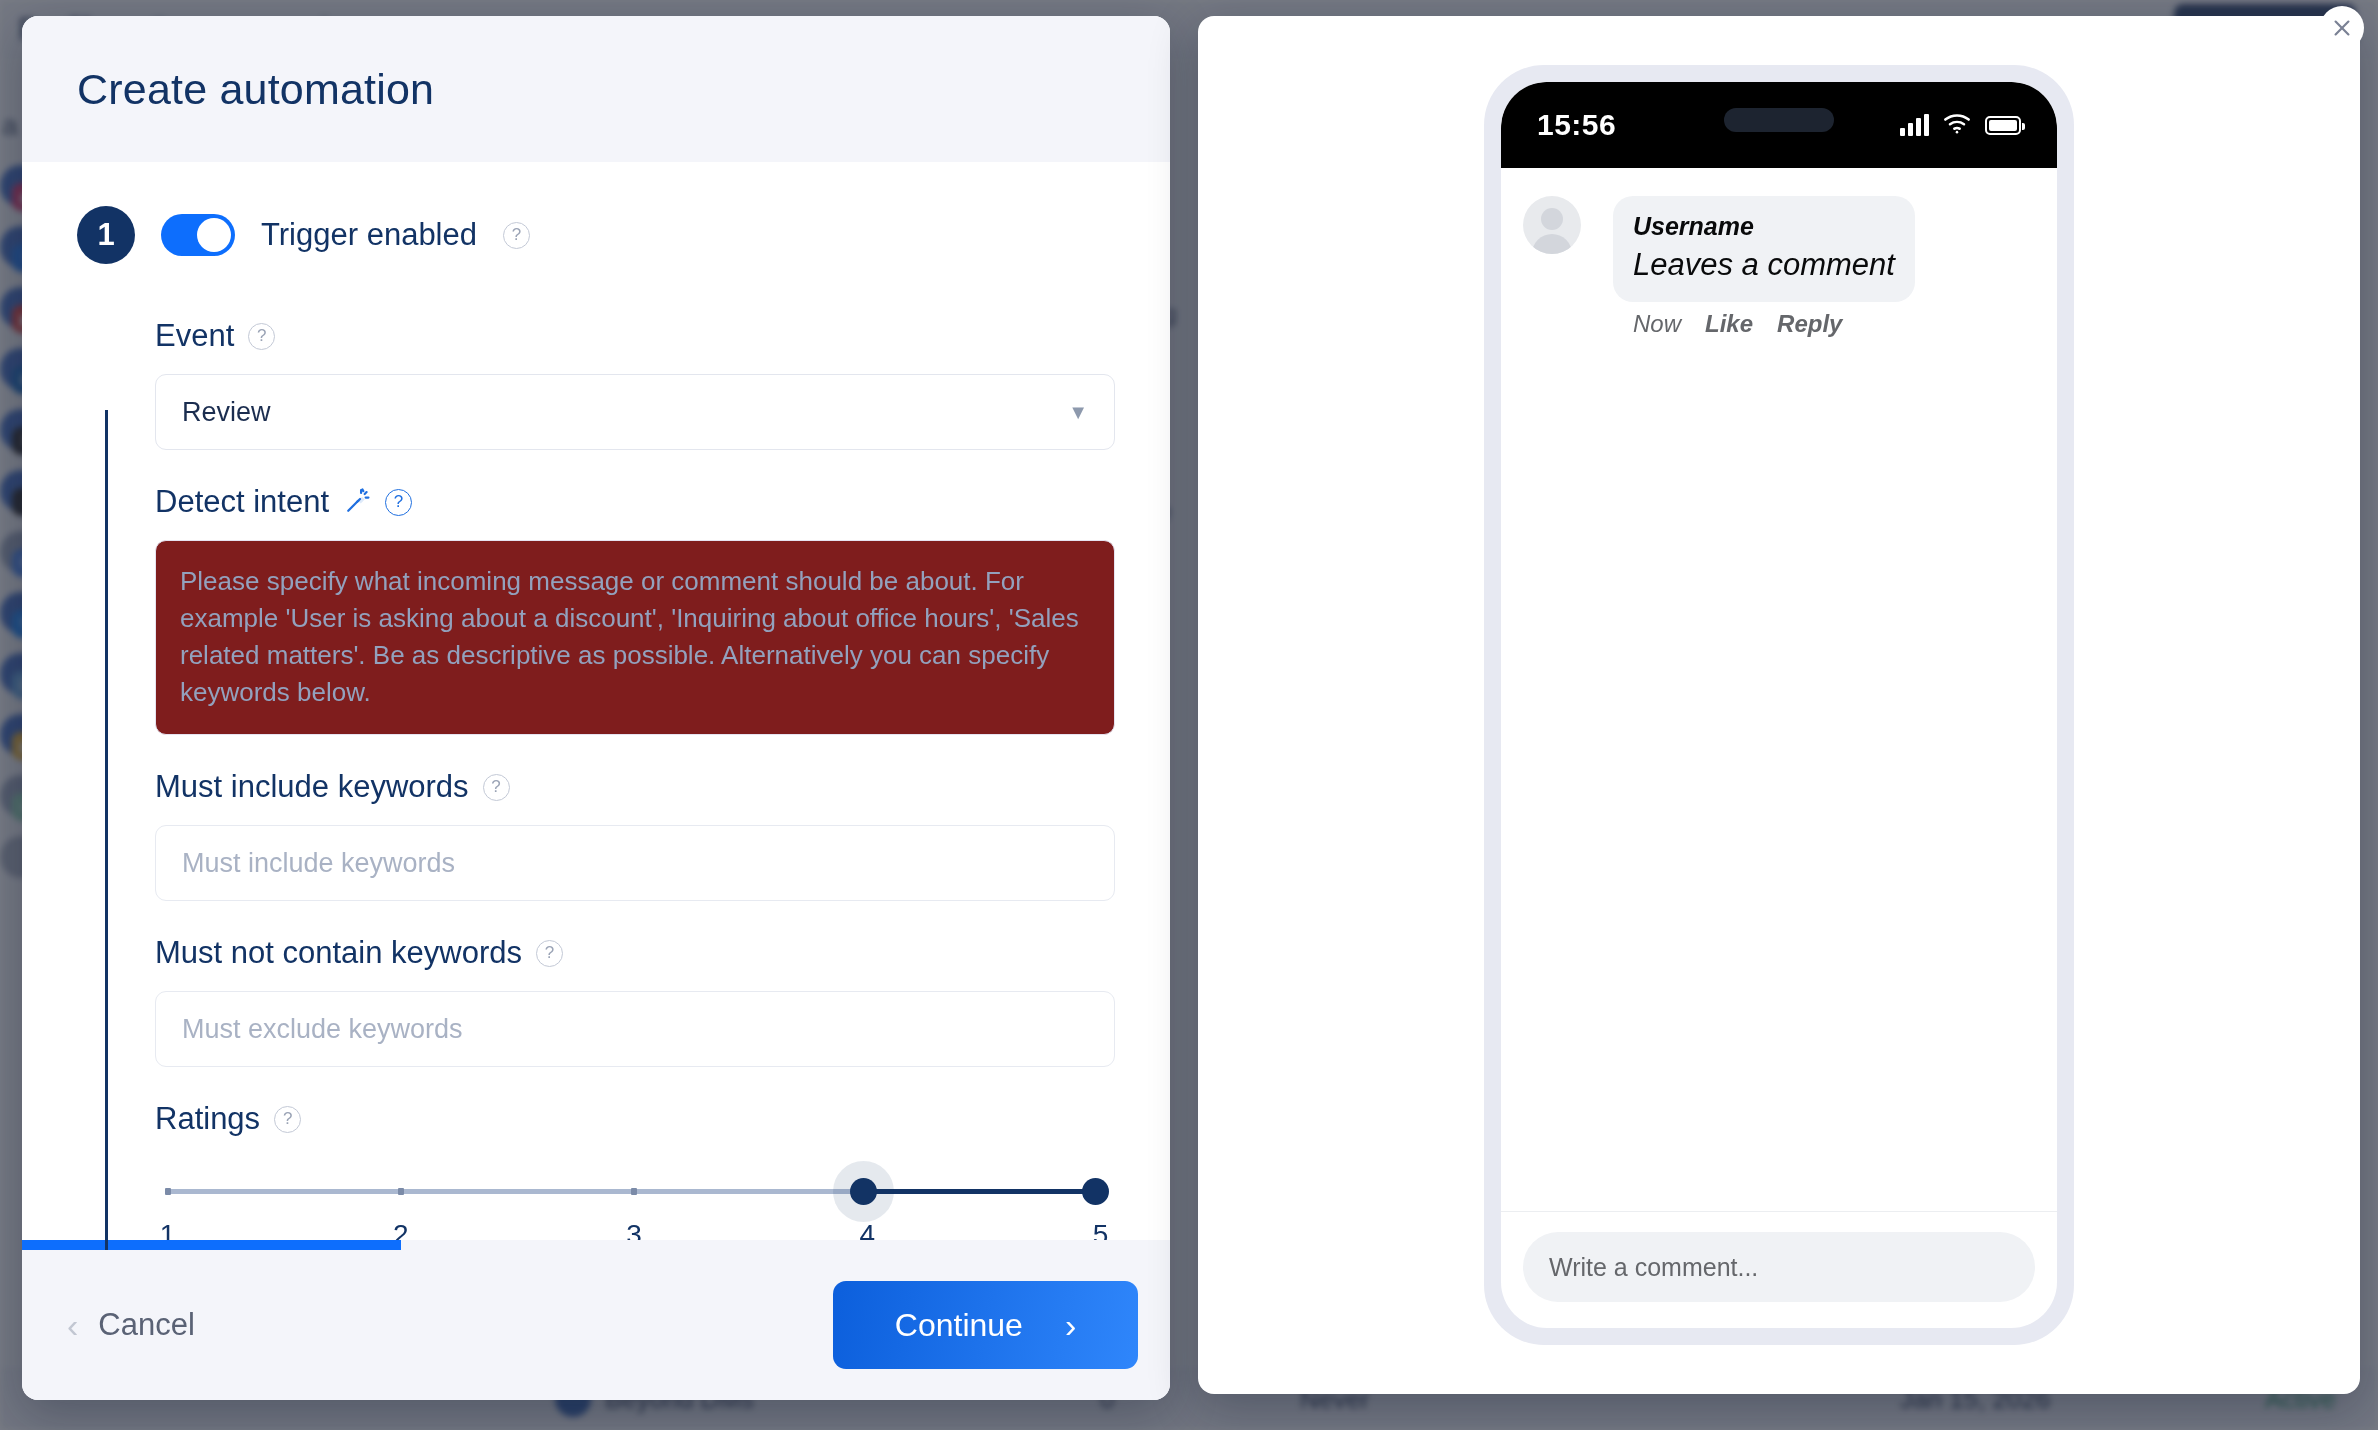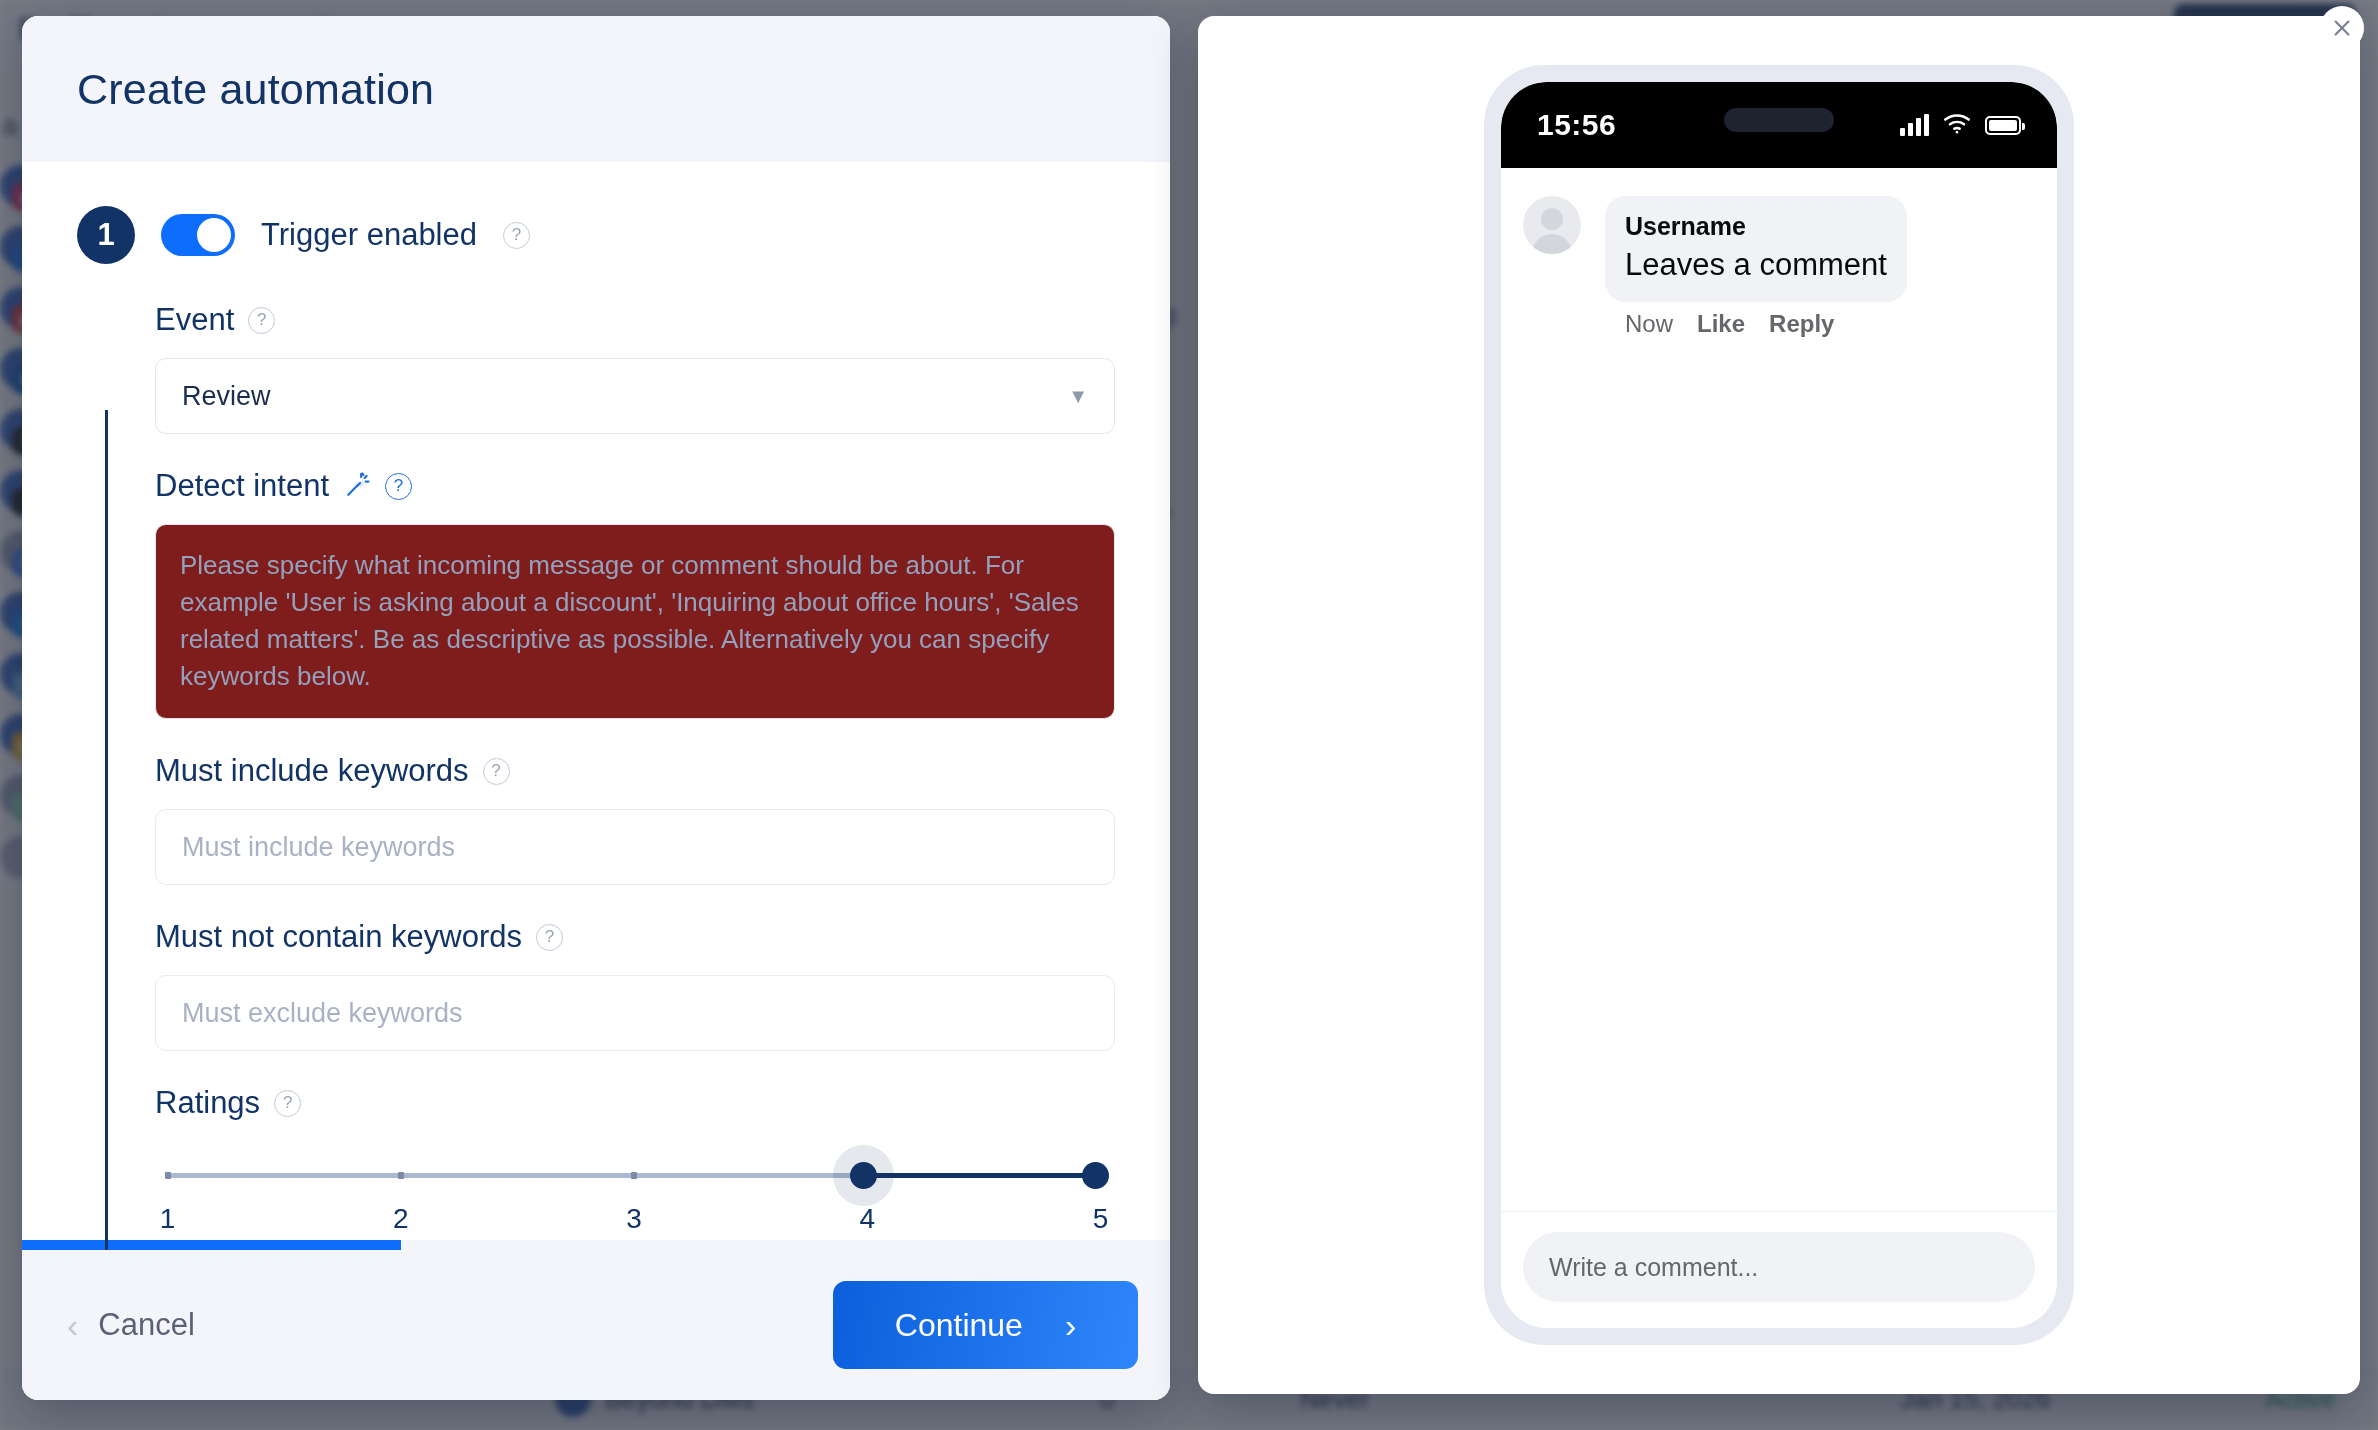--- a/index.html
+++ b/index.html
@@ -117,21 +117,21 @@
 
   .help-ico {
     width: 27px; height: 27px; border-radius: 50%;
     border: 1.6px solid #c3c9d6; color: #9aa3b5;
     display: inline-flex; align-items: center; justify-content: center;
     font-size: 17px; flex: 0 0 27px; cursor: pointer; background: transparent;
     vertical-align: middle;
   }
   .help-ico.blue { border-color: #1f6fe0; color: #1f6fe0; }
 
-  #fields { margin-left: 78px; margin-top: 38px; }
+  #fields { margin-left: 78px; margin-top: 54px; }
   .field { margin-bottom: 34px; }
   .field-label {
     display: flex; align-items: center; gap: 14px;
     font-size: 31px; color: #123365; margin-bottom: 20px;
   }
   .field-label .wand { color: #1f6fe0; display: inline-flex; }
 
   .select-box {
     height: 76px; border: 1.6px solid #e3e6ee; border-radius: 11px;
     background: #fff; display: flex; align-items: center;
@@ -248,21 +248,21 @@
   .batt::before {
     content:''; position:absolute; right:-6px; top:5px; width:3px; height:7px;
     background:#fff; border-radius: 0 2px 2px 0;
   }
 
   #feed { flex: 1; padding: 28px 22px 0 22px; display: flex; flex-direction: column; }
   #sort-row {
     display: flex; align-items: center; gap: 11px;
     font-size: 27px; font-weight: 700; color: #17181a; margin-bottom: 44px; cursor: pointer;
   }
-  #comment-row { display: flex; gap: 24px; }
+  #comment-row { display: flex; gap: 32px; font-style: italic; }
   #avatar {
     width: 58px; height: 58px; border-radius: 50%; background: #e8eaed;
     flex: 0 0 58px; position: relative; overflow: hidden;
   }
   #avatar .head { position:absolute; left:50%; top:12px; transform:translateX(-50%);
     width:22px; height:22px; border-radius:50%; background:#d3d6dc; }
   #avatar .body { position:absolute; left:50%; bottom:-6px; transform:translateX(-50%);
     width:40px; height:26px; border-radius:20px 20px 0 0; background:#d3d6dc; }
   #comment-col { display: flex; flex-direction: column; }
   #bubble {

